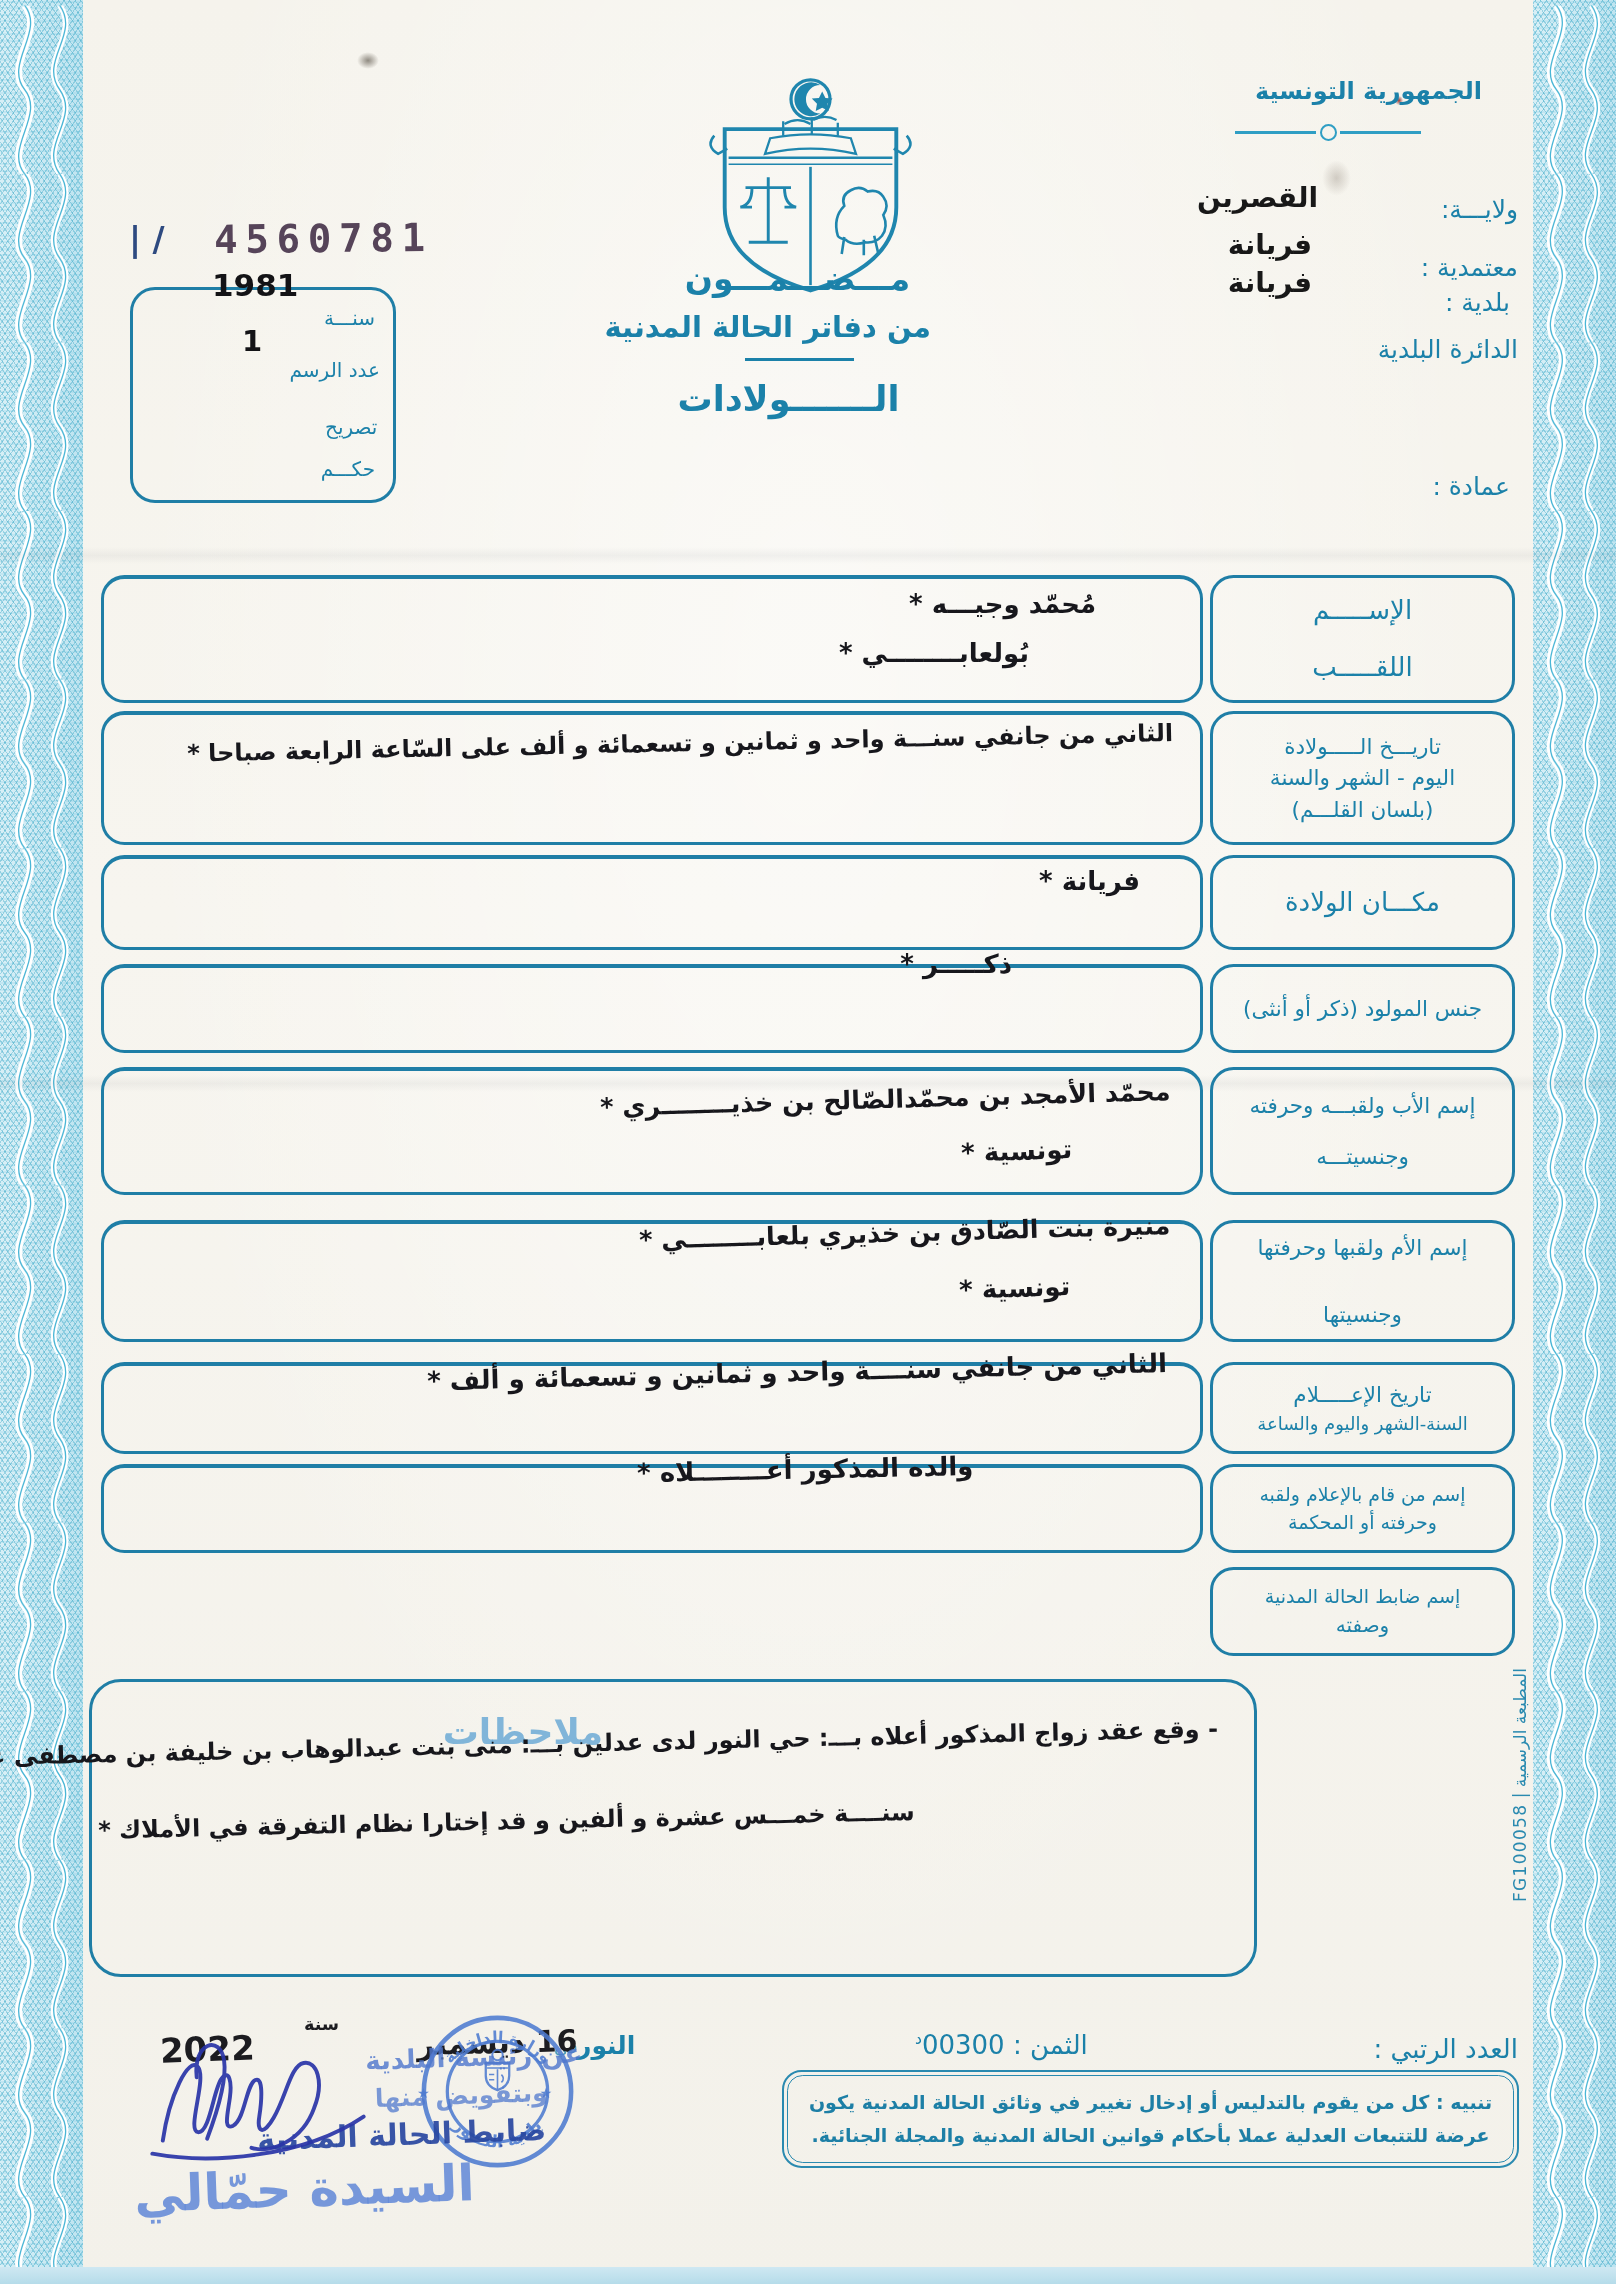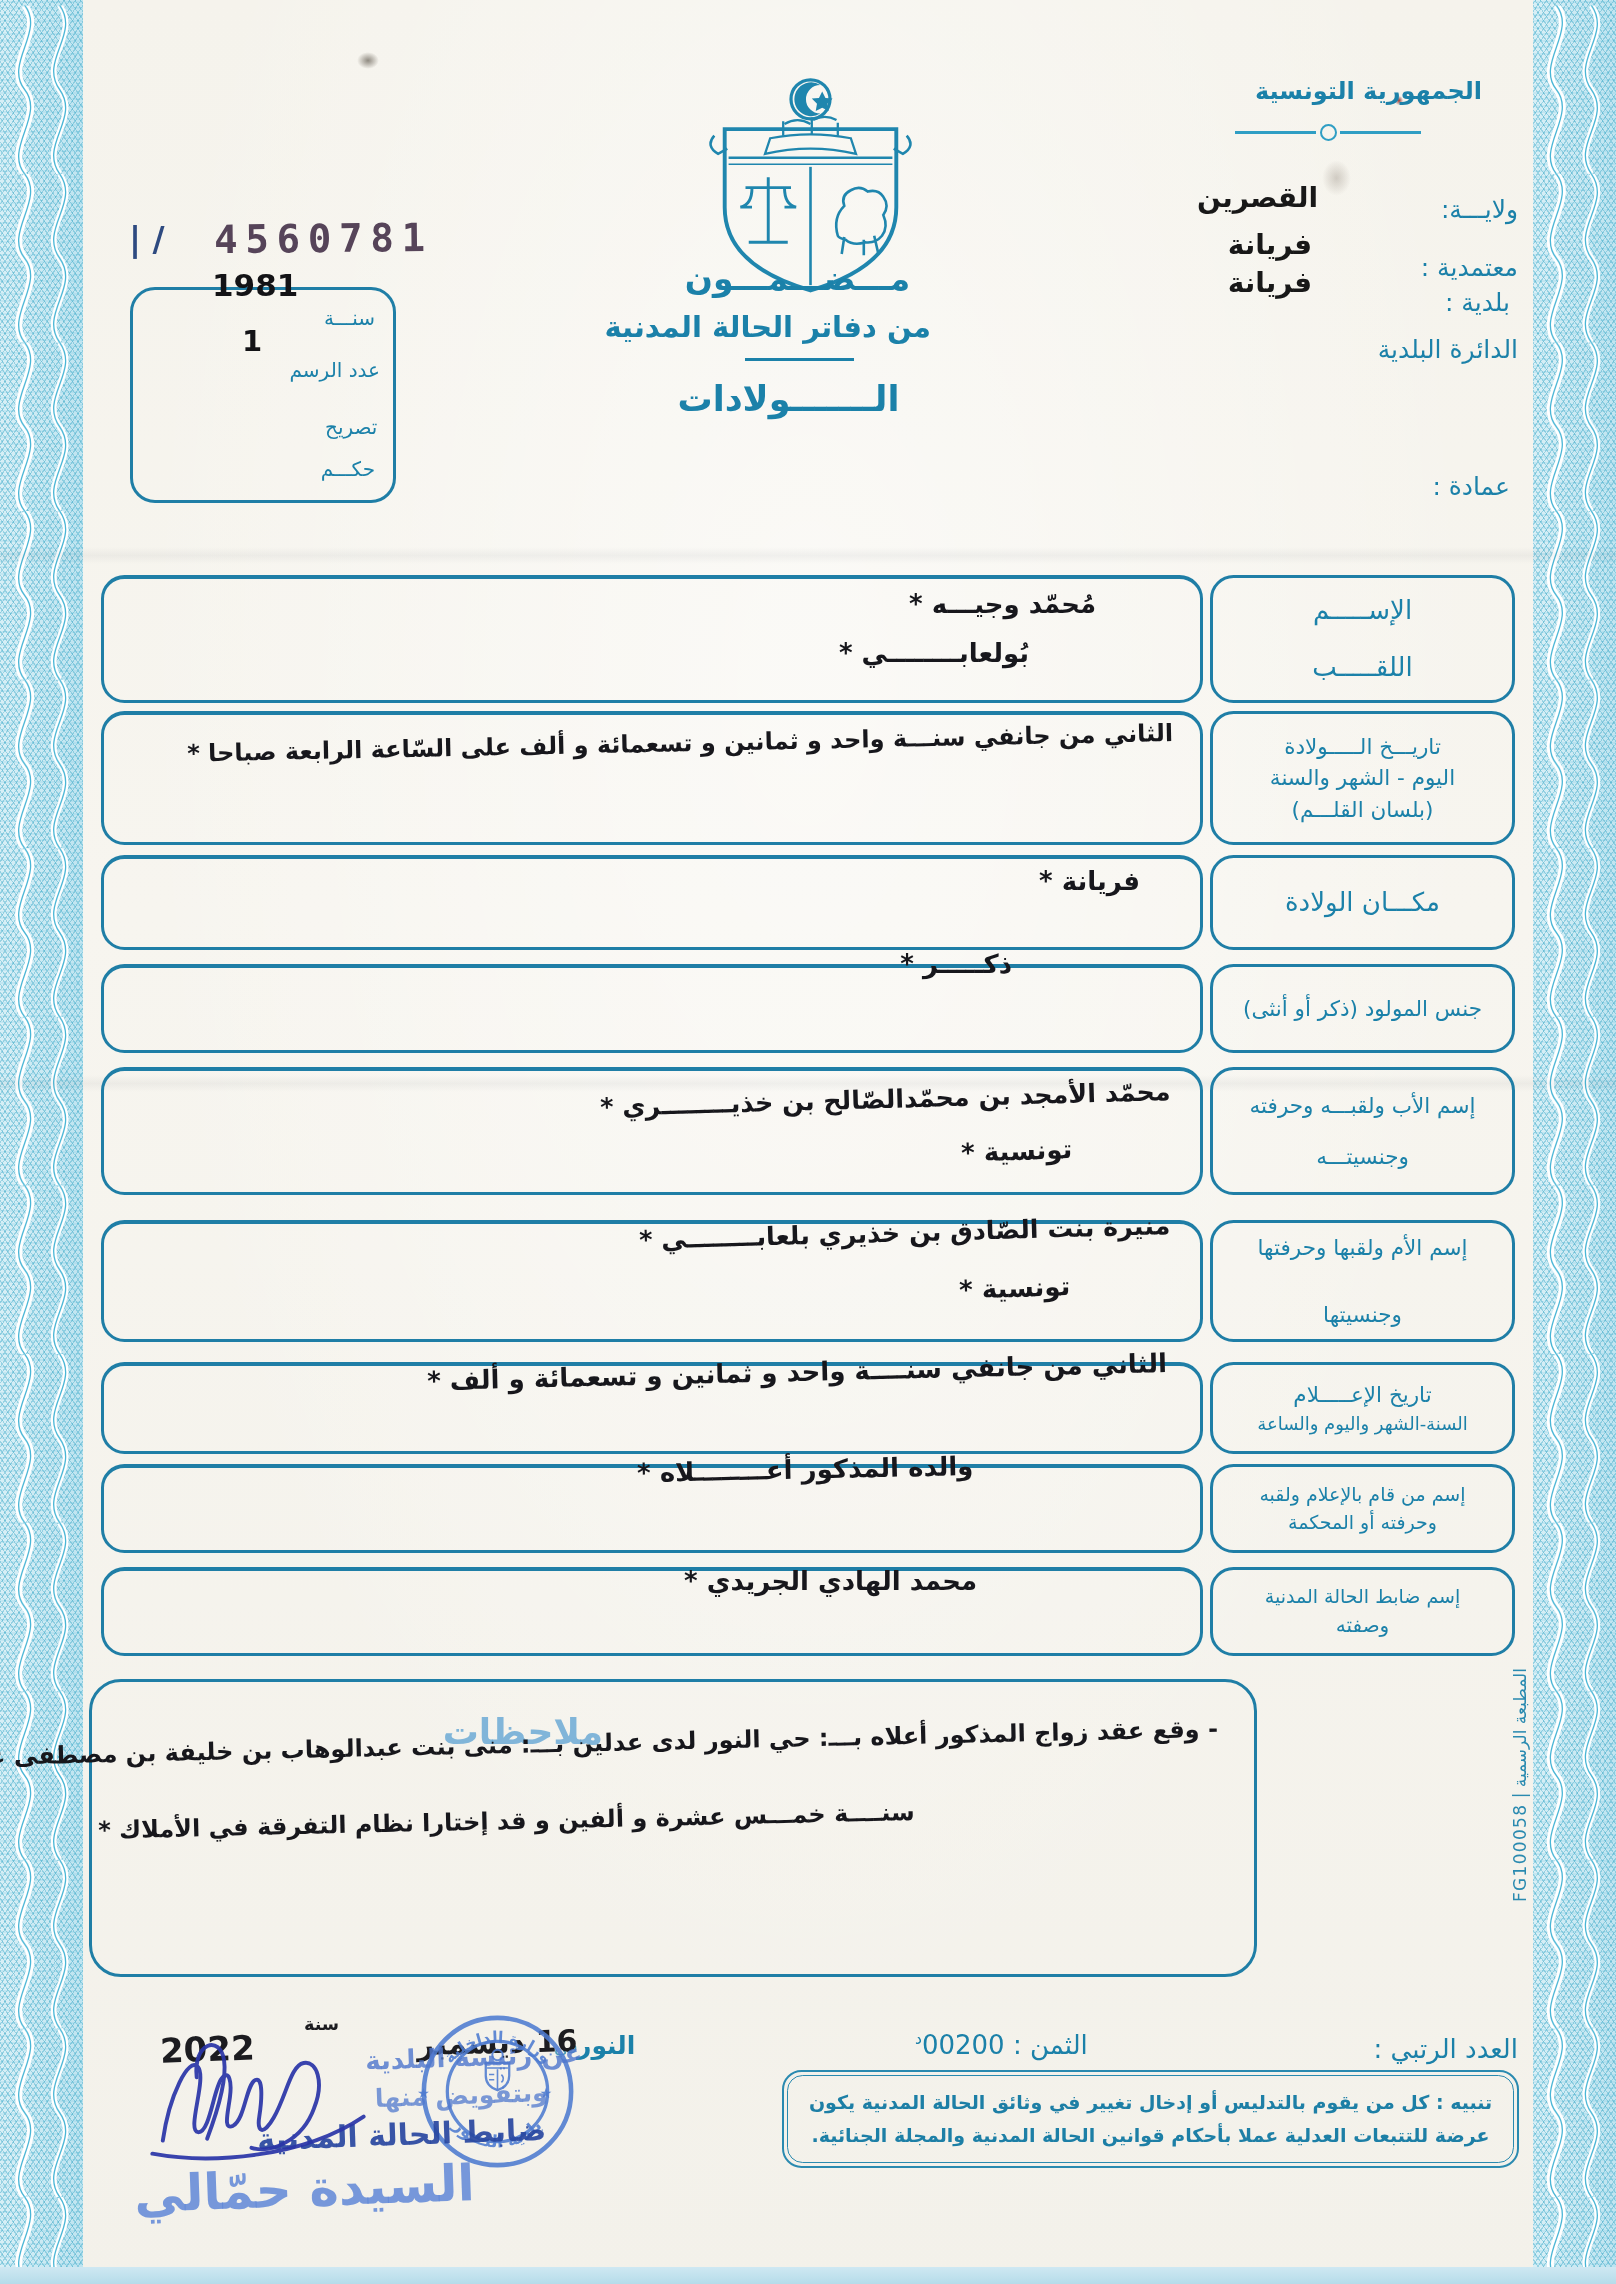--- a/index.html
+++ b/index.html
@@ -247,37 +247,34 @@
   </div>
 
   <div class="vbox r8">
     <span class="tv r8v1">والده المذكور أعــــــــلاه *</span>
   </div>
   <div class="lbox r8">
     <span class="lline" style="font-size:19px">إسم من قام بالإعلام ولقبه</span>
     <span class="lline" style="font-size:19px">وحرفته أو المحكمة</span>
   </div>
 
-  <div class="vbox r9">
-    <span class="tv r9v1">محمد الهادي الجريدي *</span>
-  </div>
   <div class="lbox r9">
     <span class="lline" style="font-size:19px">إسم ضابط الحالة المدنية</span>
     <span class="lline" style="font-size:20px">وصفته</span>
   </div>
 
   <div class="notes">
     <span class="wm">ملاحظات</span>
     <span class="n1">- وقع عقد زواج المذكور أعلاه بـــ: حي النور لدى عدلين بـــ: منى بنت عبدالوهاب بن خليفة بن مصطفى عبيدي في السادس و العشرون من أوت</span>
     <span class="n2">سنــــة خمـــس عشرة و ألفين  و قد إختارا نظام التفرقة في الأملاك *</span>
   </div>
   <div class="printref">المطبعة الرسمية | FG100058</div>
 
   <div class="abs teal f-ordinal">العدد الرتبي :</div>
-  <div class="abs teal f-price"><span>الثمن : 00200</span><sup>د</sup></div>
+  <div class="abs teal f-price"><span>الثمن : 00300</span><sup>د</sup></div>
   <div class="abs teal f-place">النور</div>
   <div class="abs teal f-in">في</div>
   <div class="abs f-dm">16 ديسمبر</div>
   <div class="abs teal f-yw" style="color:#1c1c20">سنة</div>
   <div class="abs f-year">2022</div>
 
   <div class="noticebox">
     <div class="inner">
         <div class="txt">تنبيه : كل من يقوم بالتدليس أو إدخال تغيير في وثائق الحالة المدنية يكون عرضة للتتبعات العدلية عملا بأحكام قوانين الحالة المدنية والمجلة الجنائية.</div>
       </div>

